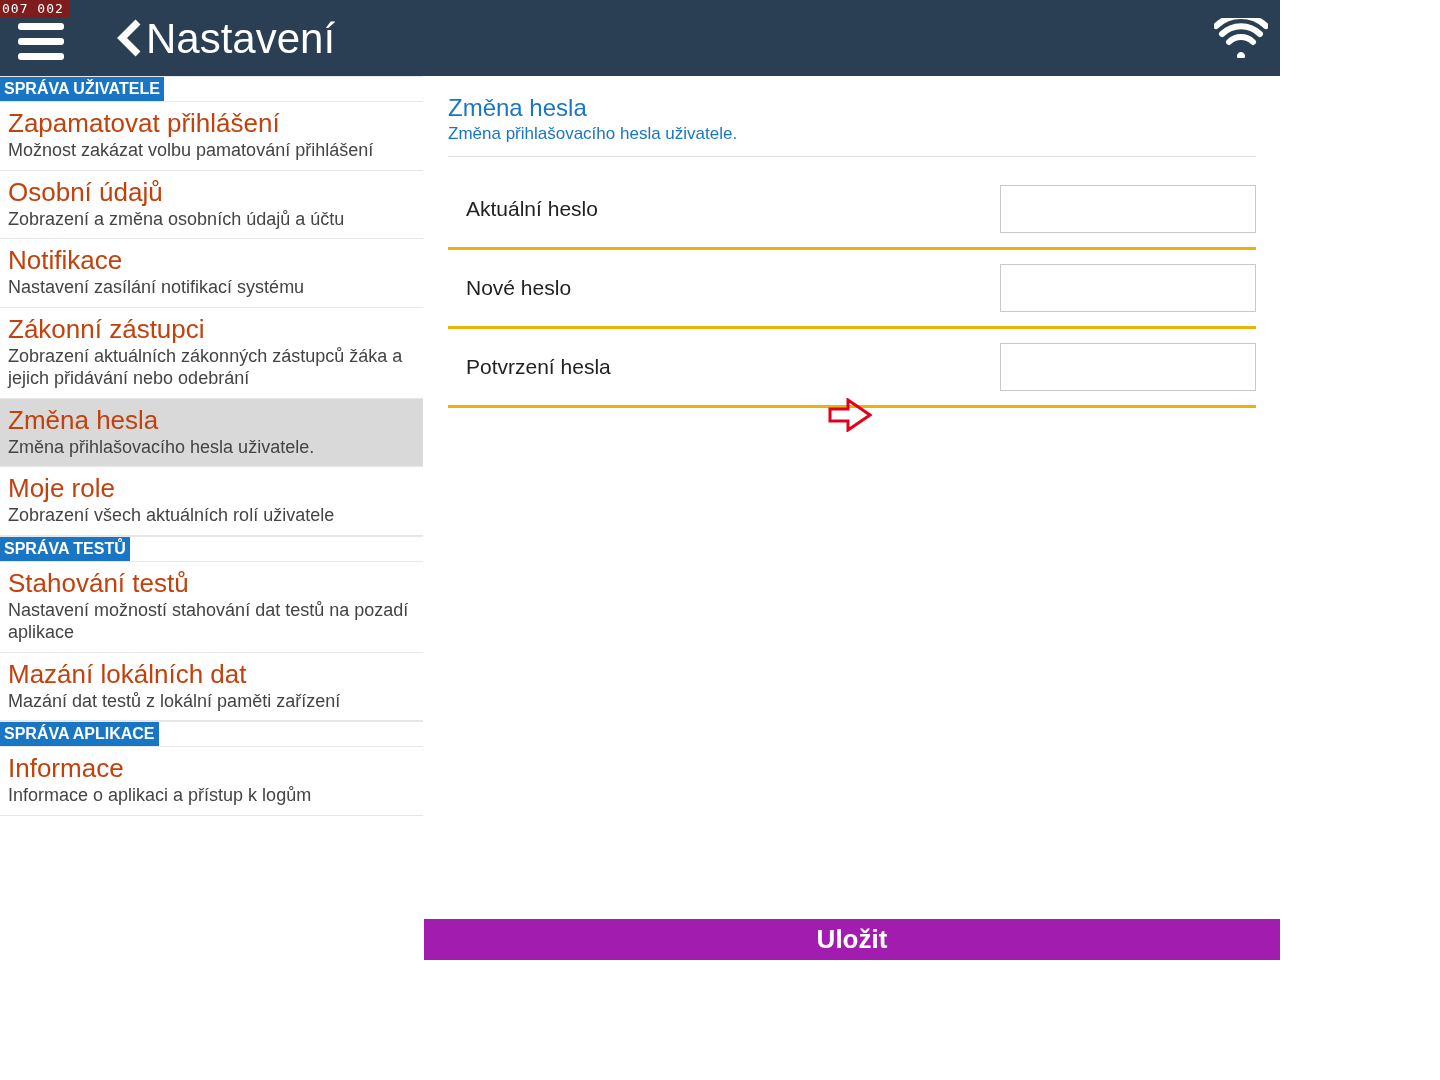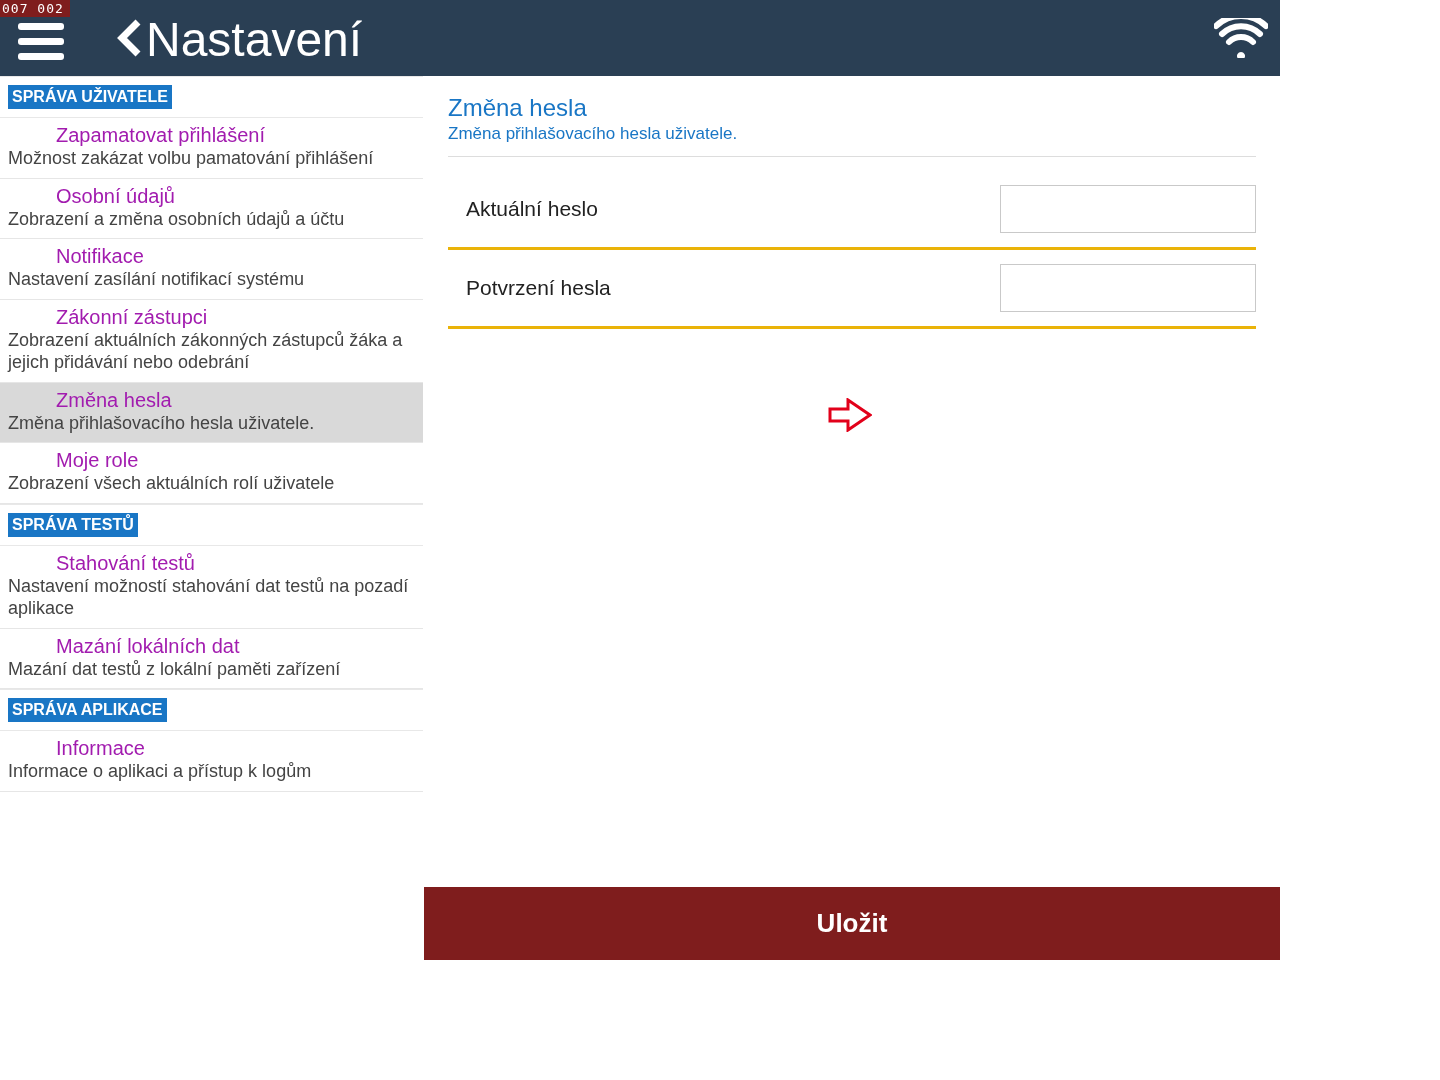--- a/index.html
+++ b/index.html
@@ -32,21 +32,21 @@
     cursor: pointer;
   }
   .hamburger .bar { width: 46px; height: 7px; background: #fff; border-radius: 3px; }
   .back-chevron {
     margin-left: 52px;
     margin-top: 4px;
     cursor: pointer;
   }
   .page-title {
     color: #fff;
-    font-size: 48px;
+    font-size: 42px;
     font-weight: 300;
     margin-left: 4px;
     margin-top: 2px;
   }
   .wifi {
     position: absolute;
     right: 12px;
     top: 18px;
   }
 
@@ -63,30 +63,30 @@
     background: #1976c5;
     color: #fff;
     font-weight: 700;
     font-size: 16px;
     padding: 3px 4px;
     display: inline-block;
   }
   .section-header-row {
     border-top: 1px solid #e8e8e8;
     border-bottom: 1px solid #e8e8e8;
-    padding: 8px;
+    padding: 0;
   }
   .nav-item {
     padding: 6px 8px 8px 8px;
     border-bottom: 1px solid #e6e6e6;
     cursor: pointer;
     position: relative;
   }
   .nav-item.selected { background: #d9d9d9; }
-  .nav-title { font-size: 20px; color: #a21caf; font-weight: 400; margin-left: 48px; }
+  .nav-title { font-size: 26px; color: #c2410c; font-weight: 400; }
   .nav-sub { font-size: 18px; color: #444; line-height: 1.25; }
 
   .content {
     flex: 1;
     position: relative;
     display: flex;
     flex-direction: column;
   }
   .content-inner { padding: 18px 24px 0 24px; }
   .content-title { color: #1976c5; font-size: 24px; font-weight: 400; }
@@ -114,23 +114,23 @@
     position: absolute;
     left: 404px;
     top: 322px;
     pointer-events: none;
   }
 
   .save-bar {
     position: absolute;
     bottom: 0; left: 0;
     width: 100%;
-    background: #7f1d1d;
-    color: #fff;
-    height: 73px;
+    background: #a21caf;
+    color: #fff;
+    height: 41px;
     display: flex;
     align-items: center;
     justify-content: center;
     font-size: 26px;
     font-weight: 600;
     cursor: pointer;
   }
 </style>
 </head>
 <body>
@@ -205,20 +205,24 @@
     <div class="content-inner">
       <div class="content-title">Změna hesla</div>
       <div class="content-sub">Změna přihlašovacího hesla uživatele.</div>
       <hr class="content-hr">
       <div class="form" id="form">
           <div class="form-row">
             <div class="form-label">Aktuální heslo</div>
             <input class="form-input" type="password" style="">
           </div>
           <div class="form-row">
+            <div class="form-label">Nové heslo</div>
+            <input class="form-input" type="password" style="">
+          </div>
+          <div class="form-row">
             <div class="form-label">Potvrzení hesla</div>
             <input class="form-input" type="password" style="">
           </div>
         </div>
     </div>
 
     <svg class="arrow-marker" width="44" height="34" viewBox="0 0 44 34">
       <path d="M2 11 L20 11 L20 2 L42 17 L20 32 L20 23 L2 23 Z" fill="none" stroke="#e2001a" stroke-width="3" stroke-linejoin="miter"></path>
     </svg>
 

